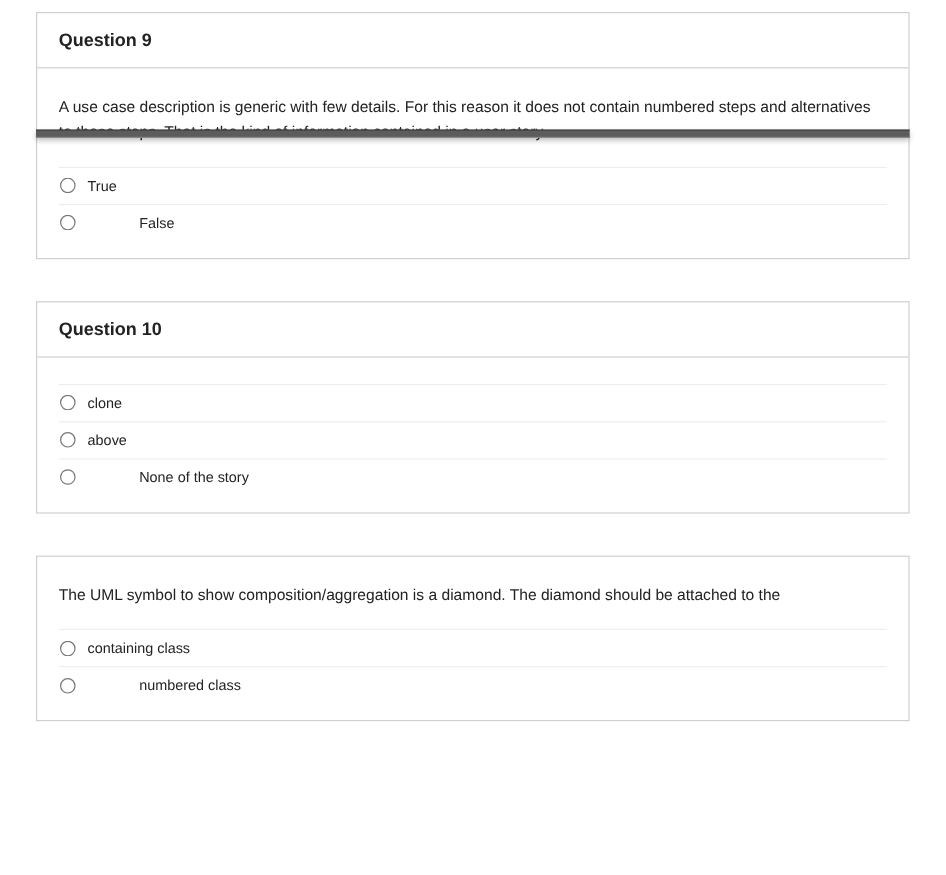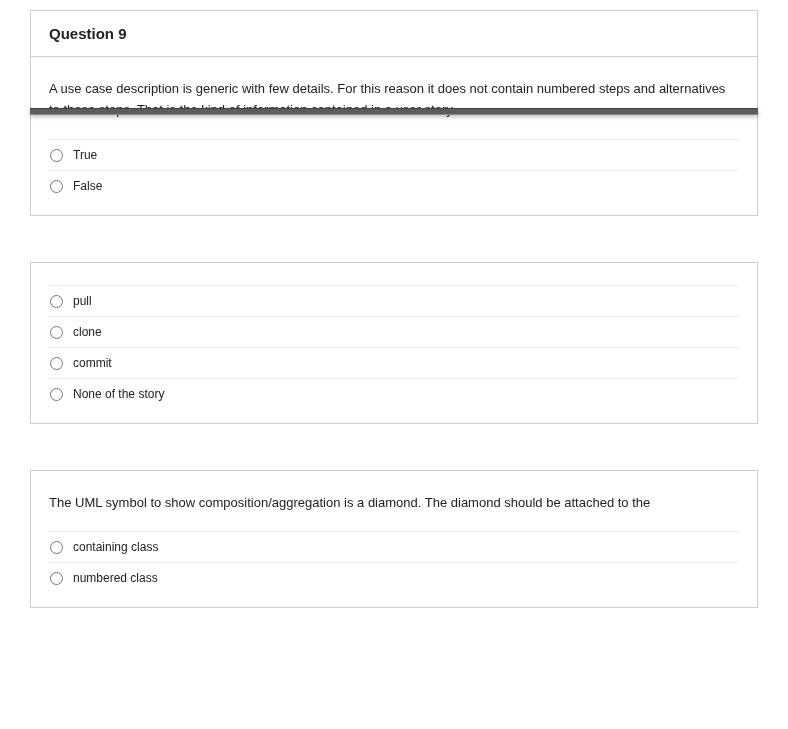--- a/index.html
+++ b/index.html
@@ -5,21 +5,21 @@
     * { box-sizing: border-box; margin: 0; padding: 0; }
     body {
       font-family: "Helvetica Neue", Helvetica, Arial, sans-serif;
       background: #fff;
       color: #222;
       width: 788px;
       padding: 10px 30px 20px 30px;
     }
     .question-block {
       border: 1px solid #cfcfcf;
-      margin-bottom: 46px;
+      margin-bottom: 35px;
     }
     .question-header {
       padding: 14px 18px;
       border-bottom: 1px solid #cfcfcf;
     }
     .question-title {
       font-weight: 700;
       font-size: 15px;
     }
     .question-body {
@@ -28,28 +28,29 @@
     .question-text {
       font-size: 13px;
       line-height: 1.6;
       margin-bottom: 18px;
     }
     .options-list {
       border-top: 1px solid #eee;
     }
     .option-row {
       display: flex;
-      align-items: flex-end;
+      align-items: center;
       padding: 8px 1px;
       border-bottom: 1px solid #eee;
       font-size: 12px;
       cursor: pointer;
     }
     .option-row:last-child {
       border-bottom: none;
+      gap: 43px;
     }
     .option-row input[type="radio"] {
       margin-right: 10px;
       width: 13px;
       height: 13px;
       cursor: pointer;
     }
     .option-label {
       cursor: pointer;
     }
@@ -86,33 +87,32 @@
               <input type="radio" name="q0" style="">
               <span class="option-label">False</span>
             </label>
           </div>
         </div>
       </div>
       <div class="shadow-overlay" style="top: 98px;"></div>
     </div>
     <div class="wrap">
       <div class="question-block">
+        <div class="question-header">
+          <div class="question-title">Question 10</div>
+        </div>
         <div class="question-body">
           <div class="options-list">
-            <label class="option-row">
-              <input type="radio" name="q1" style="">
-              <span class="option-label">pull</span>
-            </label>
             <label class="option-row">
               <input type="radio" name="q1" style="">
               <span class="option-label">clone</span>
             </label>
             <label class="option-row">
               <input type="radio" name="q1" style="">
-              <span class="option-label">commit</span>
+              <span class="option-label">above</span>
             </label>
             <label class="option-row">
               <input type="radio" name="q1" style="">
               <span class="option-label">None of the story</span>
             </label>
           </div>
         </div>
       </div>
     </div>
     <div class="wrap">

